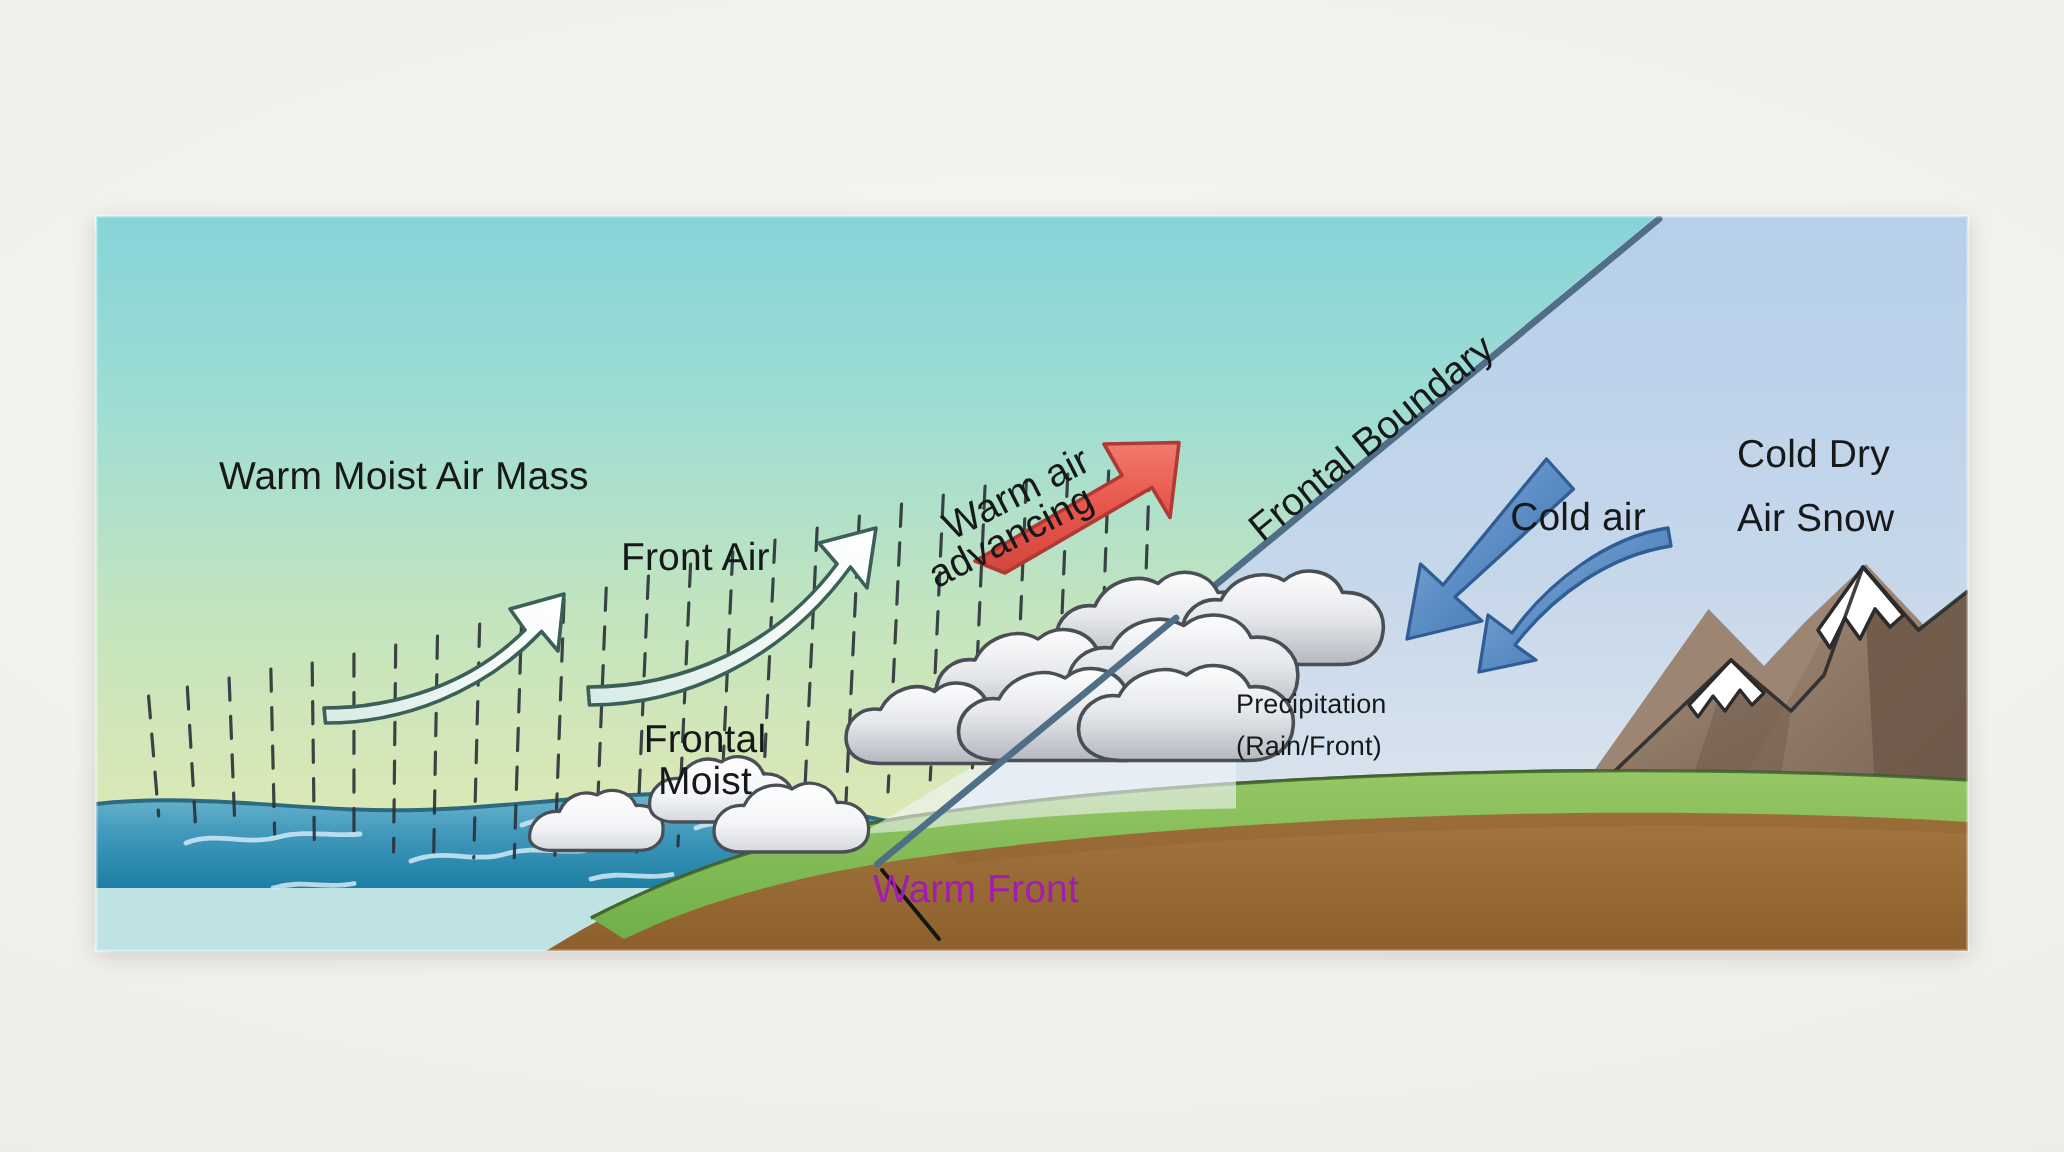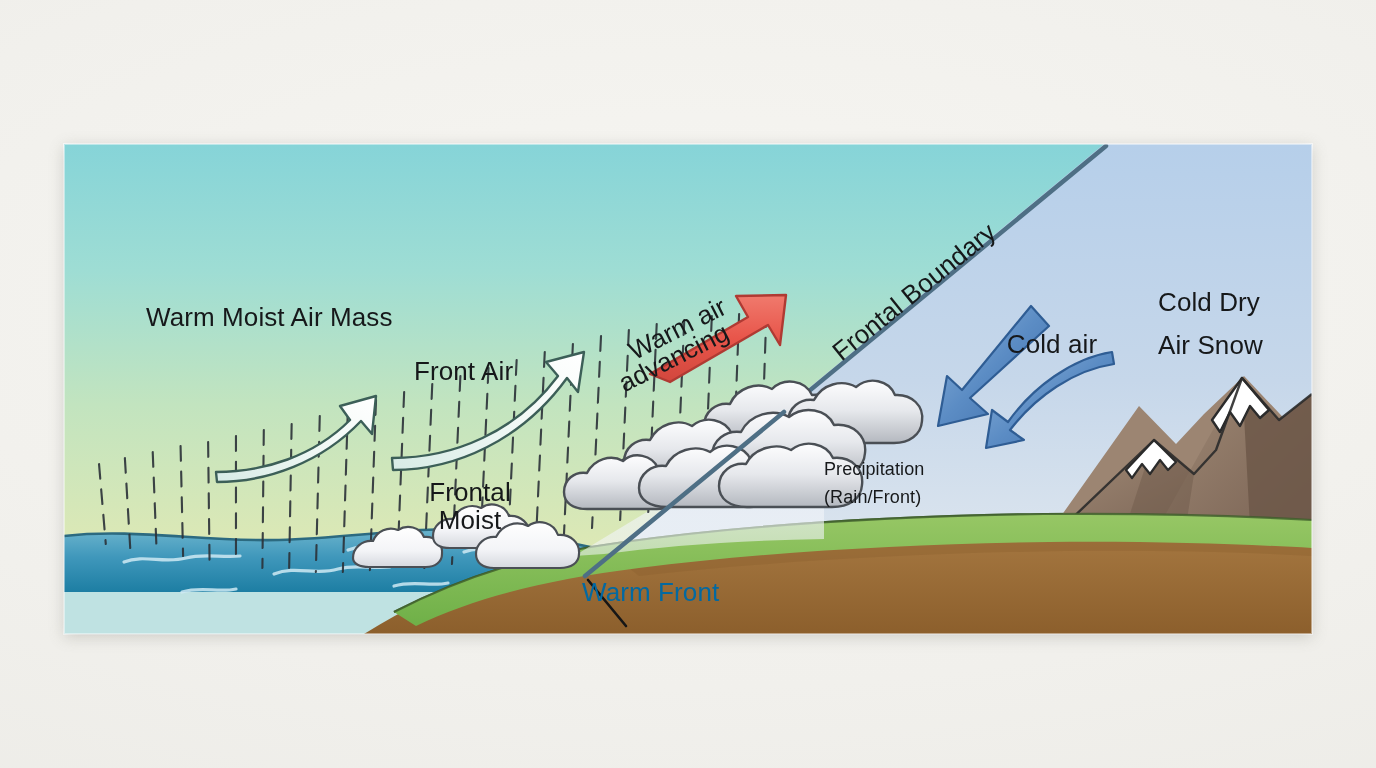--- a/index.html
+++ b/index.html
@@ -284,15 +284,15 @@
   <div class="lbl rot" style="left:763px;top:200px;transform:rotate(-39deg);">Frontal Boundary</div>
 
   <div class="lbl c" style="left:908px;top:186px;width:160px;">Cold air</div>
 
   <div class="lbl" style="left:1094px;top:144px;">Cold Dry</div>
   <div class="lbl" style="left:1094px;top:187px;">Air Snow</div>
 
   <div class="lbl sm" style="left:760px;top:316px;">Precipitation</div>
   <div class="lbl sm" style="left:760px;top:344px;">(Rain/Front)</div>
 
-  <div class="lbl" style="left:518px;top:434px;color:#0369a1;">Warm Front</div>
+  <div class="lbl" style="left:518px;top:434px;color:#a21caf;">Warm Front</div>
 
 </div>
 
 </body></html>

